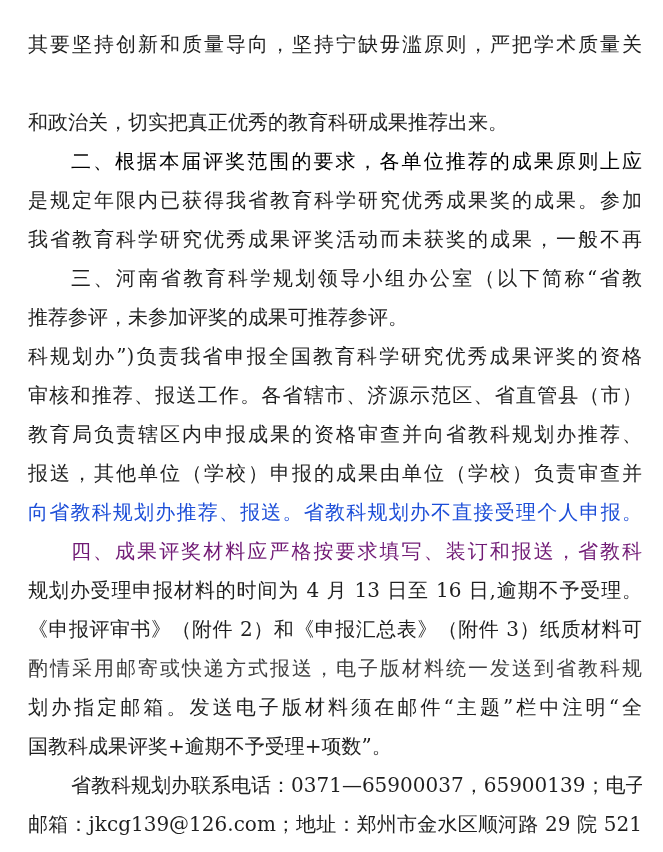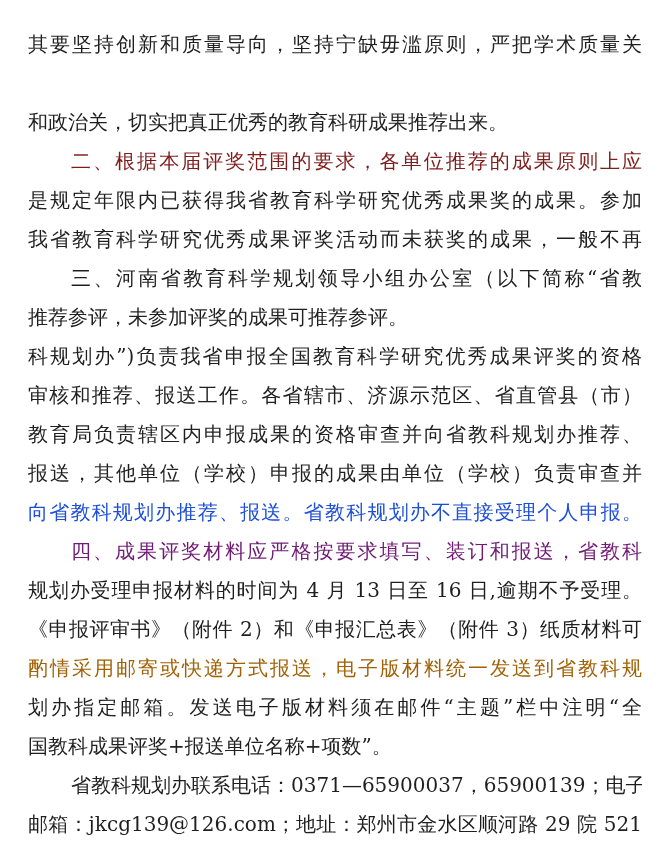--- a/index.html
+++ b/index.html
@@ -40,32 +40,32 @@
     text-indent: 43px;
   }
 </style>
 </head>
 <body>
 
 <div class="page">
   <div class="textblock">
       <div class="line fill" style="color: rgb(31, 31, 31);">其要坚持创新和质量导向，坚持宁缺毋滥原则，严把学术质量关</div>
       <div class="line" style="color: rgb(31, 31, 31); margin-top: 39px;">和政治关，切实把真正优秀的教育科研成果推荐出来。</div>
-      <div class="line indent fill" style="color: #7f1d1d;">二、根据本届评奖范围的要求，各单位推荐的成果原则上应</div>
+      <div class="line indent fill" style="color: #000000;">二、根据本届评奖范围的要求，各单位推荐的成果原则上应</div>
       <div class="line fill" style="color: rgb(31, 31, 31);">是规定年限内已获得我省教育科学研究优秀成果奖的成果。参加</div>
       <div class="line fill" style="color: rgb(31, 31, 31);">我省教育科学研究优秀成果评奖活动而未获奖的成果，一般不再</div>
       <div class="line indent fill" style="color: rgb(31, 31, 31);">三、河南省教育科学规划领导小组办公室（以下简称“省教</div>
       <div class="line" style="color: rgb(31, 31, 31);">推荐参评，未参加评奖的成果可推荐参评。</div>
       <div class="line fill" style="color: rgb(31, 31, 31);">科规划办”)负责我省申报全国教育科学研究优秀成果评奖的资格</div>
       <div class="line fill" style="color: rgb(31, 31, 31);">审核和推荐、报送工作。各省辖市、济源示范区、省直管县（市）</div>
       <div class="line fill" style="color: rgb(31, 31, 31);">教育局负责辖区内申报成果的资格审查并向省教科规划办推荐、</div>
       <div class="line fill" style="color: rgb(31, 31, 31);">报送，其他单位（学校）申报的成果由单位（学校）负责审查并</div>
       <div class="line fill" style="color: #1d4ed8;">向省教科规划办推荐、报送。省教科规划办不直接受理个人申报。</div>
       <div class="line indent fill" style="color: #701a75;">四、成果评奖材料应严格按要求填写、装订和报送，省教科</div>
       <div class="line fill" style="color: rgb(31, 31, 31);">规划办受理申报材料的时间为 4 月 13 日至 16 日,逾期不予受理。</div>
       <div class="line fill" style="color: rgb(31, 31, 31);">《申报评审书》（附件 2）和《申报汇总表》（附件 3）纸质材料可</div>
-      <div class="line fill" style="color: #a16207;">酌情采用邮寄或快递方式报送，电子版材料统一发送到省教科规</div>
+      <div class="line fill" style="color: #404040;">酌情采用邮寄或快递方式报送，电子版材料统一发送到省教科规</div>
       <div class="line fill" style="color: rgb(31, 31, 31);">划办指定邮箱。发送电子版材料须在邮件“主题”栏中注明“全</div>
-      <div class="line" style="color: rgb(31, 31, 31);">国教科成果评奖+报送单位名称+项数”。</div>
+      <div class="line" style="color: rgb(31, 31, 31);">国教科成果评奖+逾期不予受理+项数”。</div>
       <div class="line indent fill" style="color: rgb(31, 31, 31);">省教科规划办联系电话：0371—65900037，65900139；电子</div>
       <div class="line fill" style="color: rgb(31, 31, 31);">邮箱：jkcg139@126.com；地址：郑州市金水区顺河路 29 院 521</div>
     </div>
 </div>
 
 </body></html>

